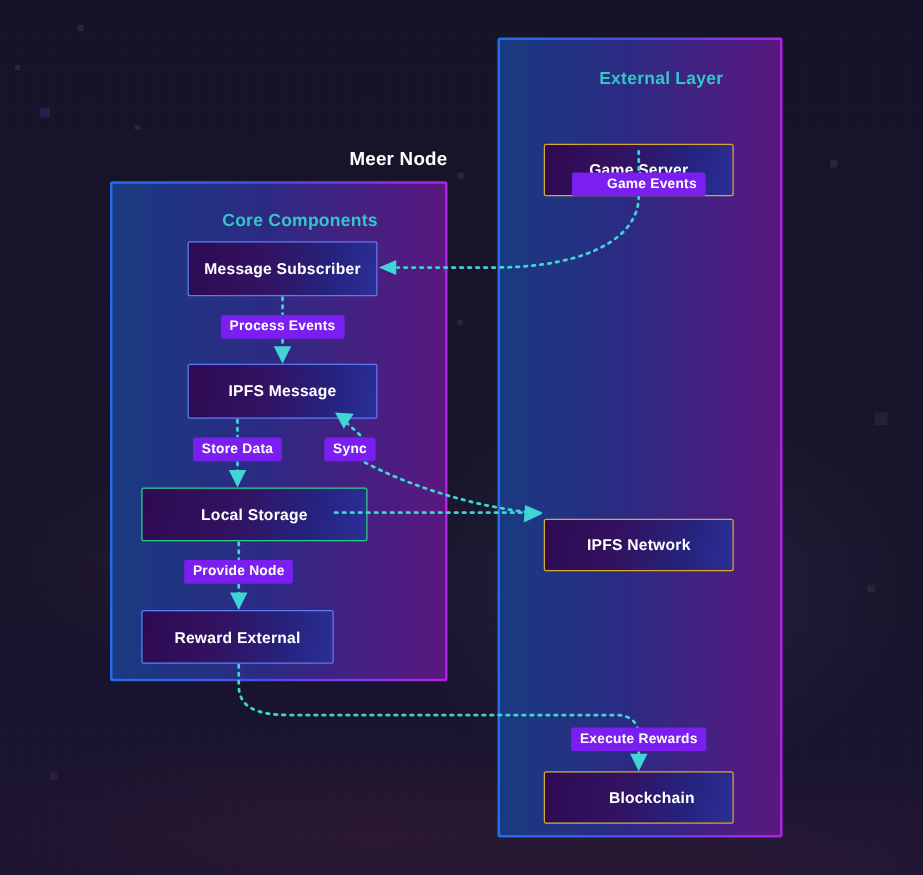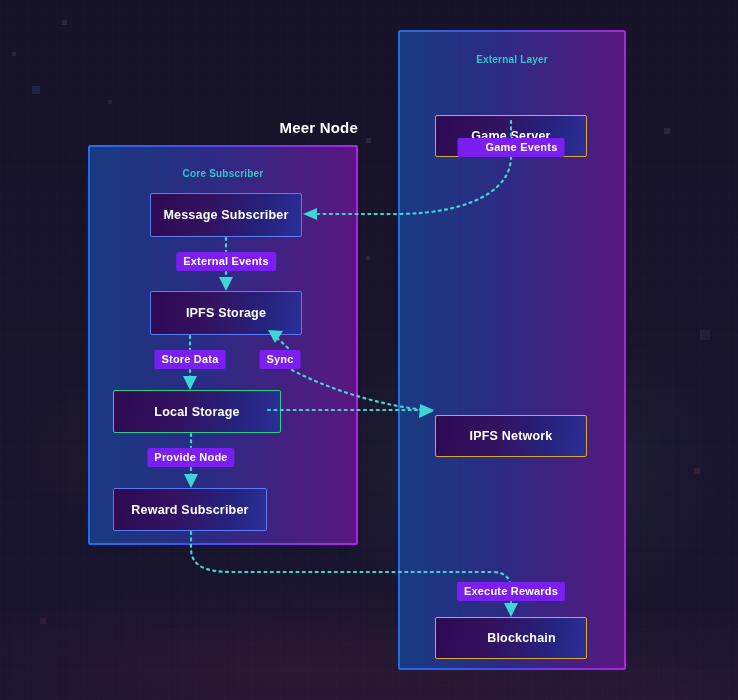--- a/index.html
+++ b/index.html
@@ -60,25 +60,26 @@
     font-weight: bold;
     letter-spacing: .2px;
     text-align: center;
     white-space: nowrap;
   }
   #meer-node-title { left: 88px; top: 119px; width: 270px; text-align: right; }
 
   .subtitle {
     position: absolute;
     color: #34c6c6;
-    font-size: 10px;
+    font-size: 14px;
     font-weight: bold;
     text-align: center;
     white-space: nowrap;
     letter-spacing: .2px;
+    margin-left: 17px;
   }
   #core-components-label { left: 88px; top: 168px; width: 270px; }
   #external-layer-label  { left: 398px; top: 54px; width: 228px; }
 
   
   .node {
     position: absolute;
     display: flex;
     align-items: center;
     justify-content: center;
@@ -89,21 +90,21 @@
     white-space: nowrap;
     border-radius: 2px;
     background: linear-gradient(100deg, #2d0a52 0%, #331261 40%, #25237e 75%, #2b2f97 100%);
   }
   .node.blue   { border: 1.6px solid #5b7bf5; }
   .node.green  { border: 1.6px solid #2fcf86; }
   .node.gold   { border: 1.6px solid #d7a92e; }
 
   #node-message-subscriber { left: 150px; top: 193px; width: 152px; height: 44px; }
   #node-ipfs-manager       { left: 150px; top: 291px; width: 152px; height: 44px; }
-  #node-local-storage      { left: 113px; top: 390px; width: 168px; height: 43px; }
+  #node-local-storage      { left: 113px; top: 390px; width: 181px; height: 43px; }
   #node-reward-processor   { left: 113px; top: 488px; width: 154px; height: 43px; }
   #node-game-server        { left: 435px; top: 79px;  width: 152px; height: 42px; margin-top: 36px; }
   #node-ipfs-network       { left: 435px; top: 390px; width: 152px; height: 42px; margin-top: 25px; }
   #node-blockchain         { left: 435px; top: 617px; width: 152px; height: 42px; padding-left: 21px; }
 
   
   .edge-label {
     position: absolute;
     background: #7b1ff0;
     color: #ffffff;
@@ -156,21 +157,21 @@
 </div>
 
 <div class="container-box" id="meer-node-box">
   <div class="inner"></div>
 </div>
 <div class="container-box" id="external-layer-box">
   <div class="inner"></div>
 </div>
 
 <div class="group-title" id="meer-node-title">Meer Node</div>
-<div class="subtitle" id="core-components-label">Core Subscriber</div>
+<div class="subtitle" id="core-components-label">Core Components</div>
 <div class="subtitle" id="external-layer-label">External Layer</div>
 
 <svg id="edges" width="738" height="700">
 
   <path class="edge" d="M 511,121 L 511,138"></path>
   <path class="edge" d="M 511,157 C 511,190 470,213 400,214 L 318,214"></path>
   <polygon class="arrowhead" points="303,214 317,208 317,220"></polygon>
 
   <path class="edge" d="M 226,238 L 226,251"></path>
   <path class="edge" d="M 226,272 L 226,282"></path>
@@ -191,25 +192,25 @@
   <path class="edge" d="M 191,434 L 191,447"></path>
   <path class="edge" d="M 191,468 L 191,479"></path>
   <polygon class="arrowhead" points="191,488 184,474 198,474"></polygon>
 
   <path class="edge" d="M 191,532 L 191,548 C 191,566 205,572 232,572 L 492,572 C 505,572 511,578 511,590"></path>
   <path class="edge" d="M 511,602 L 511,609"></path>
   <polygon class="arrowhead" points="511,617 504,603 518,603"></polygon>
 </svg>
 
 <div class="node blue" id="node-message-subscriber">Message Subscriber</div>
-<div class="node blue" id="node-ipfs-manager">IPFS Storage</div>
+<div class="node blue" id="node-ipfs-manager">IPFS Message</div>
 <div class="node green" id="node-local-storage">Local Storage</div>
-<div class="node blue" id="node-reward-processor">Reward Subscriber</div>
+<div class="node blue" id="node-reward-processor">Reward External</div>
 <div class="node gold" id="node-game-server">Game Server</div>
 <div class="node gold" id="node-ipfs-network">IPFS Network</div>
 <div class="node gold" id="node-blockchain">Blockchain</div>
 
 <div class="edge-label" id="label-game-events">Game Events</div>
-<div class="edge-label" id="label-process-events">External Events</div>
+<div class="edge-label" id="label-process-events">Process Events</div>
 <div class="edge-label" id="label-store-data">Store Data</div>
 <div class="edge-label" id="label-sync">Sync</div>
 <div class="edge-label" id="label-provide-data">Provide Node</div>
 <div class="edge-label" id="label-execute-rewards">Execute Rewards</div>
 
 </body></html>

